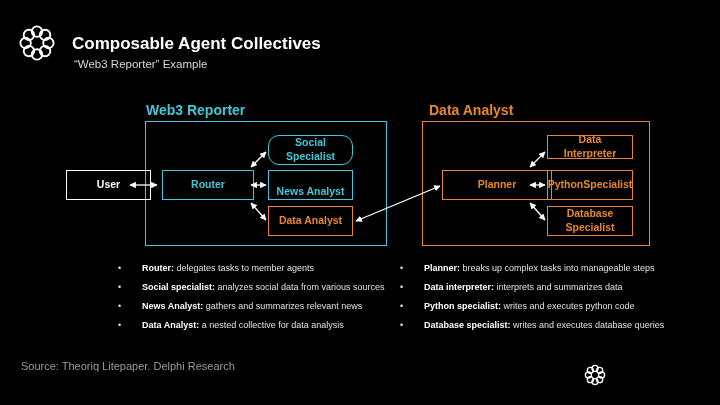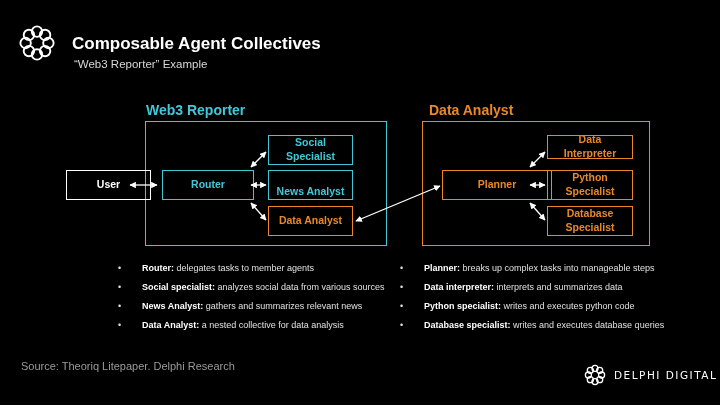--- a/index.html
+++ b/index.html
@@ -49,40 +49,40 @@
 <div class="abs group" style="left:422px;top:121px;width:228px;height:125px;border-color:#e8882a;"></div>
 
 <div class="node white" style="left:38px;top:170px;width:85px;height:30px;">
     <span>User</span>
   </div>
 
 <div class="node cyan" style="left:162px;top:170px;width:92px;height:30px;">
     <span>Router</span>
   </div>
 
-<div class="node cyan" style="left:268px;top:135px;width:85px;height:30px;flex-direction:column;">
+<div class="node cyan" style="left:268px;top:135px;width:85px;height:30px;flex-direction:column;border-radius:11px;">
   <span>Social</span>
   <span>Specialist</span>
 </div>
 <div class="node cyan" style="left:268px;top:170px;width:85px;height:30px;align-items:flex-end;">
     <span>News Analyst</span>
   </div>
 <div class="node orange" style="left:268px;top:206px;width:85px;height:30px;">
     <span>Data Analyst</span>
   </div>
 
 <div class="node orange" style="left:442px;top:170px;width:110px;height:30px;">
     <span>Planner</span>
   </div>
 
 <div class="node orange" style="left:547px;top:135px;width:86px;height:24px;flex-direction:column;">
   <span>Data</span>
   <span>Interpreter</span>
 </div>
-<div class="node orange" style="left:547px;top:170px;width:86px;height:30px;flex-direction:column;">
+<div class="node orange" style="left:547px;top:170px;width:86px;height:30px;flex-direction:row;">
   <span>Python</span>
   <span>Specialist</span>
 </div>
 <div class="node orange" style="left:547px;top:206px;width:86px;height:30px;flex-direction:column;">
   <span>Database</span>
   <span>Specialist</span>
 </div>
 
 <svg class="arrows" width="720" height="405">
   <defs>
@@ -126,14 +126,13 @@
       <circle cx="20" cy="8" r="5.5"></circle>
         <circle cx="28.5" cy="11.5" r="5.5"></circle>
         <circle cx="32" cy="20" r="5.5"></circle>
       <circle cx="28.5" cy="28.5" r="5.5"></circle>
         <circle cx="20" cy="32" r="5.5"></circle>
         <circle cx="11.5" cy="28.5" r="5.5"></circle>
       <circle cx="8" cy="20" r="5.5"></circle>
         <circle cx="11.5" cy="11.5" r="5.5"></circle>
     </g>
   </svg>
-  <span class="brand-text">DELPHI DIGITAL</span>
 </div>
 
 </body></html>

